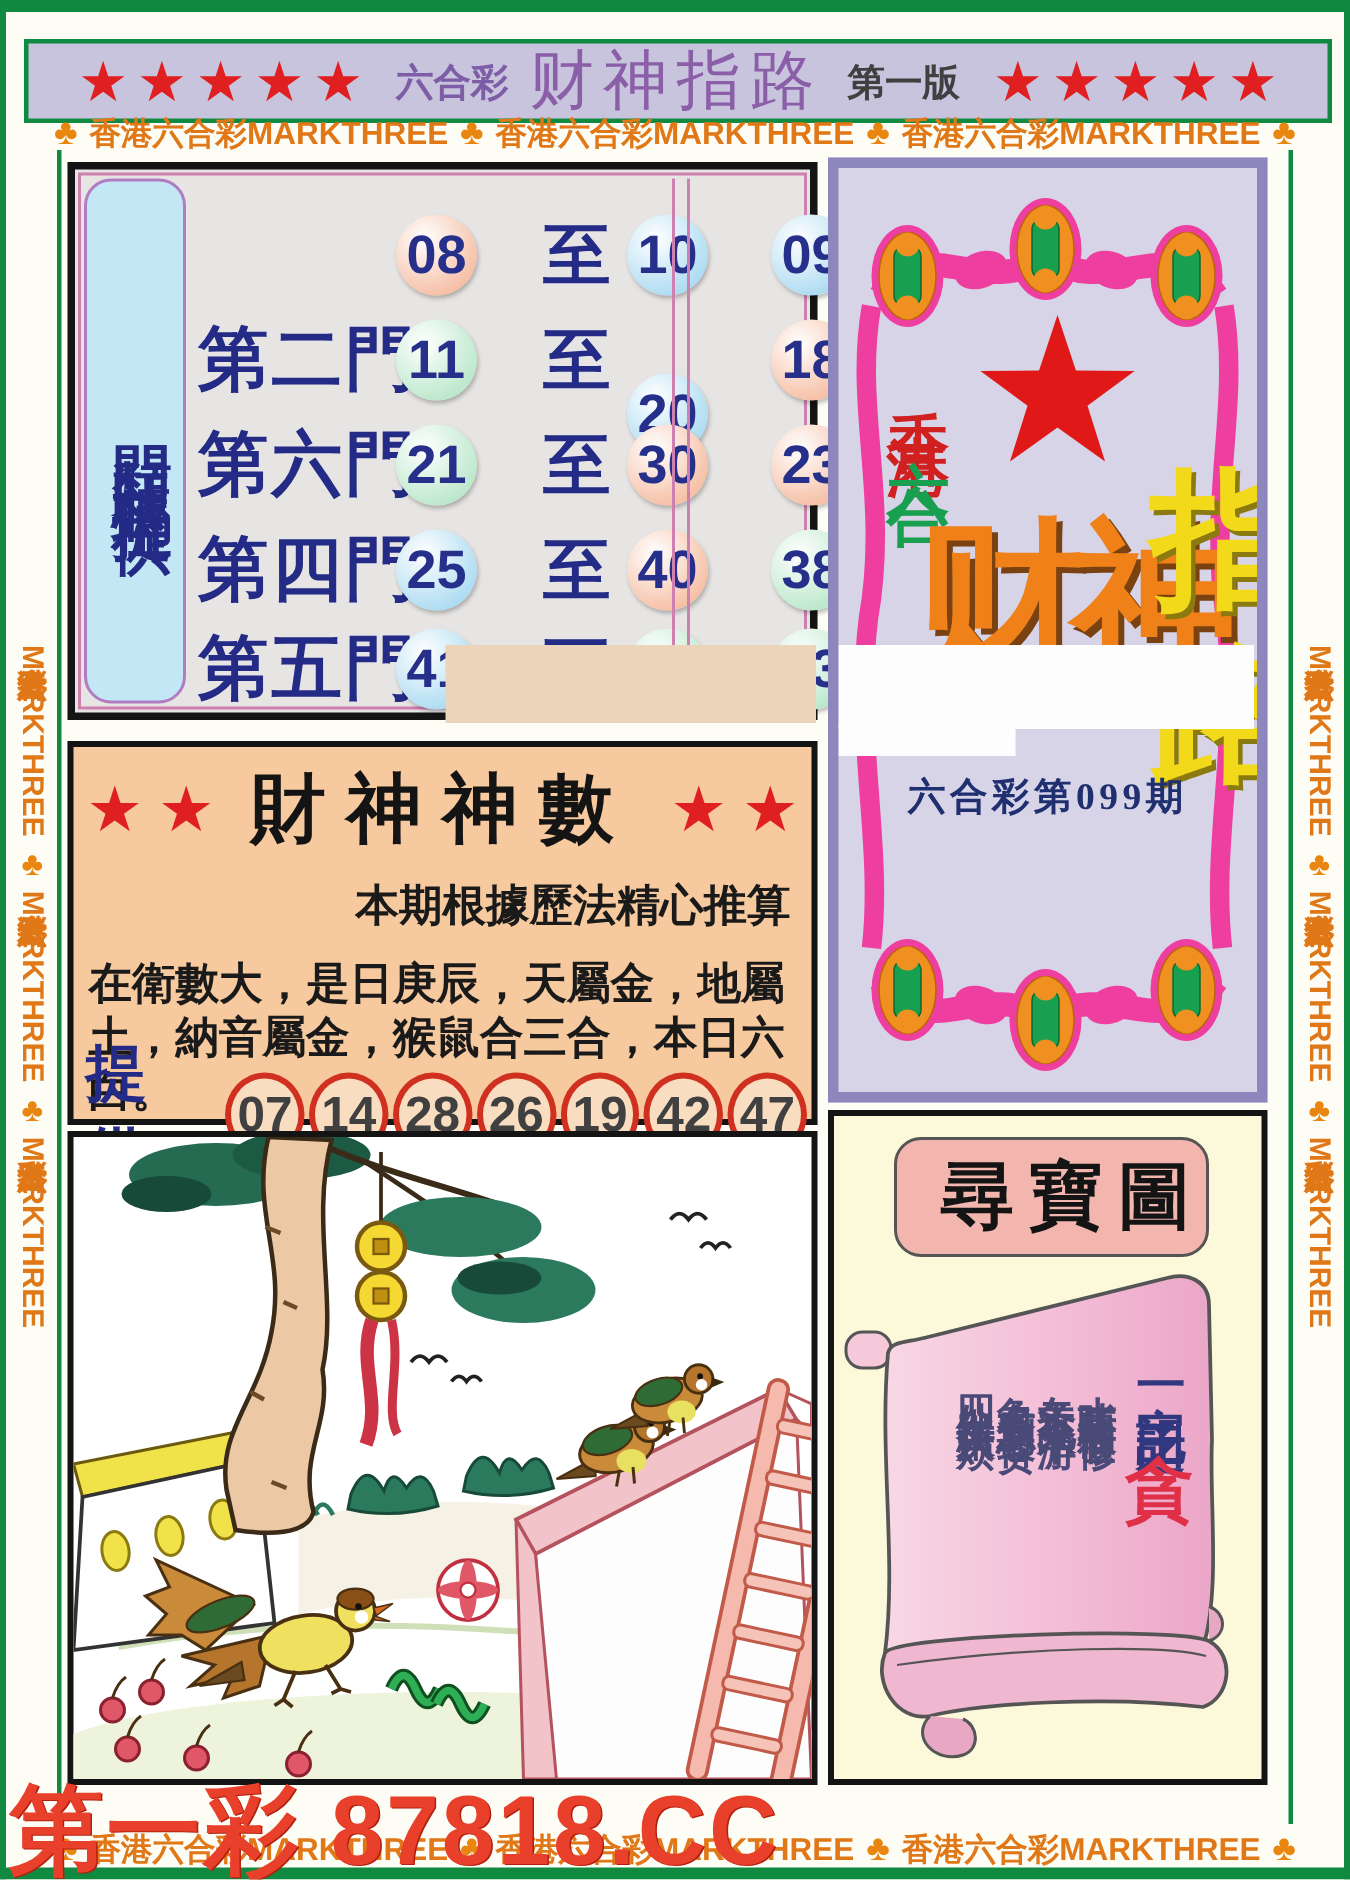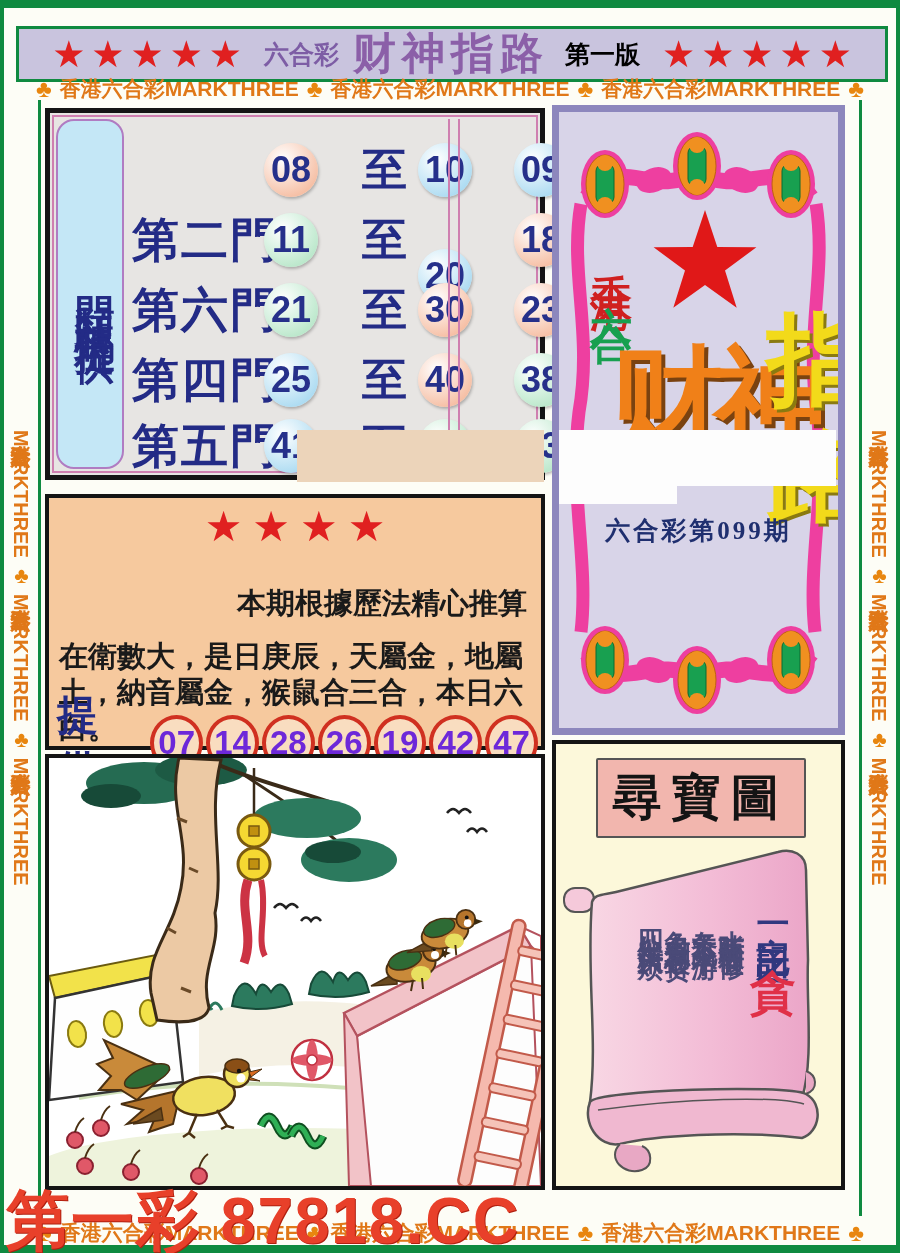--- a/index.html
+++ b/index.html
@@ -13,23 +13,23 @@
            color:#e07818;font-weight:bold;font-size:21px;z-index:6;}
   .marquee .clv{color:#e8860f;font-size:24px;}
   .rail{writing-mode:vertical-rl;text-orientation:mixed;color:#e07818;font-weight:bold;
         font-size:20px;line-height:34px;overflow:hidden;z-index:6;text-align:center;}
   .rail .clv{color:#e8860f;font-size:22px;}
   
   .banner{left:16px;top:26px;width:866px;height:50px;background:#c9c4de;border:3px solid #0f8a40;
           display:flex;align-items:center;justify-content:center;gap:6px;z-index:6;}
   .banner .star{color:#e02020;font-size:37px;line-height:1;}
   .banner .edition{color:#7d5da5;font-size:25px;font-weight:bold;margin:0 8px 0 16px;}
-  .banner .title{color:#8b5fa8;font-size:43px;font-weight:bold;letter-spacing:6px;
+  .banner .title{color:#8b5fa8;font-size:43px;font-weight:normal;letter-spacing:6px;
                  font-family:"Liberation Serif",serif;}
-  .banner .version{color:#000000;font-size:25px;font-weight:bold;margin:0 16px 0 10px;}
+  .banner .version{color:#404040;font-size:25px;font-weight:bold;margin:0 16px 0 10px;}
   
   .gate{left:45px;top:108px;width:500px;height:372px;background:#e7e5e3;border:5px solid #141414;
         box-sizing:border-box;z-index:4;}
   .gate .inner{position:absolute;inset:2px;border:2px solid #cf7fb0;}
   .gate .sidecol{position:absolute;left:6px;top:6px;width:64px;height:346px;background:#c4e7f6;
         border:2px solid #b07cc2;border-radius:18px;writing-mode:vertical-rl;text-orientation:upright;
         color:#232b86;font-weight:bold;font-size:40px;letter-spacing:10px;text-align:center;
         font-family:"Liberation Serif",serif;}
   .trow{position:absolute;left:80px;width:412px;height:66px;}
   .trow .lbl{position:absolute;left:2px;top:50%;transform:translateY(-50%);color:#232b86;
@@ -54,21 +54,21 @@
   .fortune .ftitle{color:#141414;font-size:50px;font-weight:bold;letter-spacing:14px;margin:0 14px;
         font-family:"Liberation Serif",serif;}
   .fortune .l1{position:absolute;top:86px;right:14px;color:#1a1a1a;font-size:29px;font-weight:bold;
         font-family:"Liberation Serif",serif;}
   .fortune .l2{position:absolute;top:120px;left:10px;right:8px;color:#1a1a1a;font-size:29px;
         font-weight:bold;line-height:36px;font-family:"Liberation Serif",serif;margin-top:20px;}
   .fortune .prow{position:absolute;top:190px;left:8px;display:flex;align-items:center;}
   .fortune .plabel{color:#232b86;font-size:41px;font-weight:bold;margin-right:4px;
         font-family:"Liberation Serif",serif;}
   .numball{width:48px;height:48px;border-radius:50%;border:4px solid #d03020;background:#f9ddc0;
-        color:#6d28d9;font-size:33px;font-weight:bold;display:flex;align-items:center;
+        color:#404040;font-size:33px;font-weight:bold;display:flex;align-items:center;
         justify-content:center;margin-right:3px;}
   
   .illus{left:45px;top:754px;width:500px;height:436px;background:#ffffff;border:4px solid #141414;
         box-sizing:border-box;z-index:4;}
   
   .poster{left:552px;top:105px;width:293px;height:630px;background:#d8d4e8;border:7px solid #8d87bd;
         box-sizing:border-box;overflow:hidden;z-index:4;}
   .poster .vhk{position:absolute;left:24px;top:128px;writing-mode:vertical-rl;text-orientation:upright;
         font-size:42px;font-weight:bold;letter-spacing:16px;font-family:"Liberation Serif",serif;z-index:3;}
   .poster .vhk .red{color:#d02020;}
@@ -80,21 +80,21 @@
   .poster .big2b{position:absolute;left:208px;top:298px;color:#f2da1a;font-size:100px;font-weight:bold;
         text-shadow:3px 3px 0 #8a7a10;font-family:"Liberation Serif",serif;z-index:3;}
   .poster .band1{position:absolute;left:0;top:318px;width:277px;height:56px;background:#fdfdfd;z-index:4;}
   .poster .band2{position:absolute;left:0;top:370px;width:118px;height:22px;background:#fdfdfd;z-index:4;}
   .poster .issue{position:absolute;left:0;right:0;top:402px;text-align:center;color:#1f2f6f;
         font-size:25px;font-weight:bold;letter-spacing:3px;font-family:"Liberation Serif",serif;z-index:5;}
   
   .treasure{left:552px;top:740px;width:293px;height:450px;background:#fcf8da;border:4px solid #141414;
         box-sizing:border-box;overflow:hidden;z-index:4;}
   .treasure .plaque{position:absolute;left:40px;top:14px;width:206px;height:76px;background:#f2b6ae;
-        border:2px solid #555;border-radius:2px;display:flex;align-items:center;justify-content:center;}
+        border:2px solid #555;border-radius:18px;display:flex;align-items:center;justify-content:flex-end;}
   .treasure .ttitle{color:#141414;font-size:49px;font-weight:bold;letter-spacing:10px;
         font-family:"Liberation Serif",serif;}
   .vcol{position:absolute;writing-mode:vertical-rl;text-orientation:upright;
         font-family:"Liberation Serif",serif;z-index:3;}
   .vcol.main{left:186px;top:162px;font-size:33px;font-weight:bold;color:#31387f;letter-spacing:5px;}
   .vcol.main .tanchar{color:#e03048;font-size:46px;font-weight:bold;}
   .vcol.poem{top:166px;font-size:26px;color:#4a4a78;letter-spacing:4px;font-weight:bold;}
   
   .footer{left:6px;top:1176px;color:#e8402a;font-size:63px;font-weight:900;letter-spacing:2px;
         z-index:20;transform:scaleY(1.04);transform-origin:top left;white-space:nowrap;
@@ -198,20 +198,21 @@
     <span class="ball tone-green" style="left:384px;">43</span>
   </div>
   <div class="vdiv"></div>
 </div>
 <div class="abs censor-tan"></div>
 
 <div class="abs fortune">
   <div class="trow2">
     <span class="star">★</span>
     <span class="star">★</span>
+    <span class="ftitle">財神神數</span>
     <span class="star">★</span>
     <span class="star">★</span>
   </div>
   <div class="l1">本期根據歷法精心推算</div>
   <div class="l2">在衛數大，是日庚辰，天屬金，地屬土，納音屬金，猴鼠合三合，本日六白。</div>
   <div class="prow">
     <span class="plabel">提供:</span>
     <span class="numball">07</span>
     <span class="numball">14</span>
     <span class="numball">28</span>

